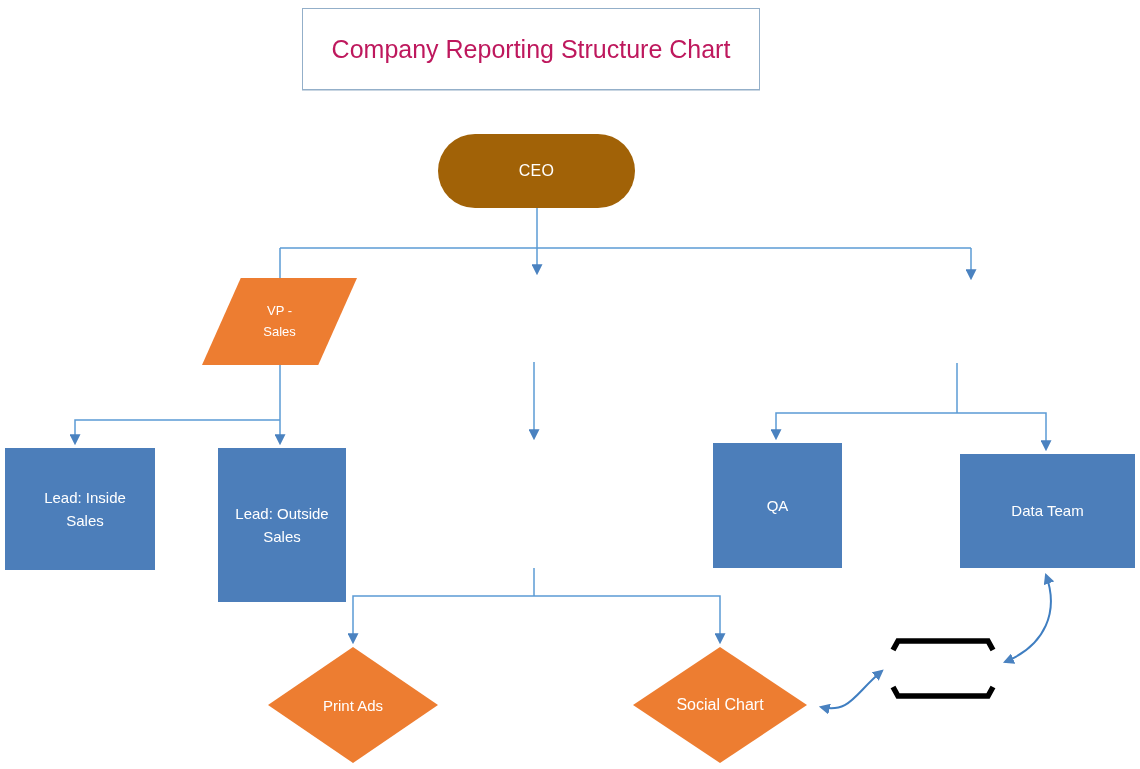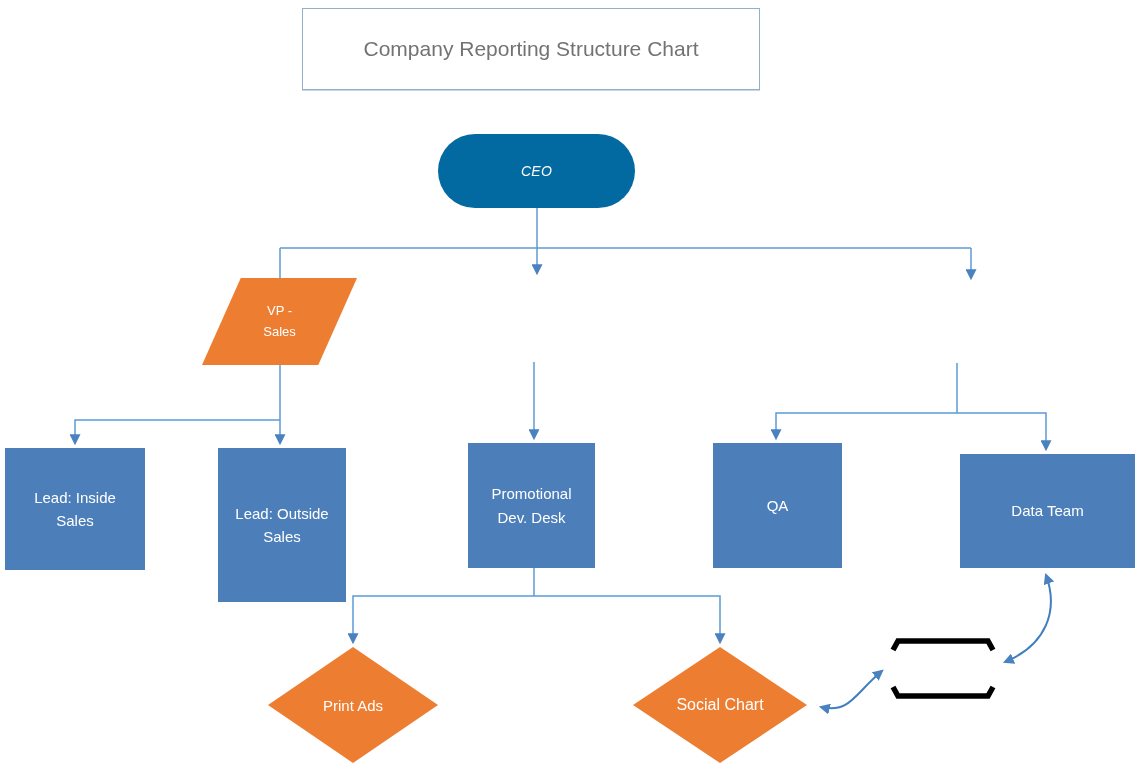--- a/index.html
+++ b/index.html
@@ -11,42 +11,42 @@
     overflow:hidden;
   }
   .connector-layer{position:absolute;left:0;top:0;width:1140px;height:769px;}
   .node{
     position:absolute;
     display:flex;align-items:center;justify-content:center;
     text-align:center;color:#ffffff;
   }
   .node .lbl{display:block;}
   .rect{background:#4C7EBA;font-size:15px;line-height:1.55;}
-  .stadium{background:#0369a1;border-radius:40px;font-size:14px;letter-spacing:.3px;font-style:italic;}
+  .stadium{background:#a16207;border-radius:40px;font-size:16px;letter-spacing:.3px;}
   .para{background:#ED7D31;clip-path:polygon(25% 0,100% 0,75% 100%,0 100%);font-size:13px;line-height:1.55;}
   .para-tech{background:#ED7D31;clip-path:polygon(22% 0,100% 0,78% 100%,0 100%);font-size:15px;}
   .diamond{background:#ED7D31;clip-path:polygon(50% 0,100% 50%,50% 100%,0 50%);font-size:16px;}
   .title-box{
     position:absolute;left:302px;top:8px;width:456px;height:80px;
     border:1px solid #93AFC9;
     display:flex;align-items:center;justify-content:center;
-    color:#737373;font-size:21px;
+    color:#be185d;font-size:25px;
     box-shadow:0 1px 0 #c9d6e2;
   }
   .bridge-label{
     position:absolute;left:883px;top:651px;width:120px;
     text-align:center;color:#111111;font-weight:bold;
     font-size:11.5px;line-height:1.3;
   }
   
   #ceo{left:438px;top:134px;width:197px;height:74px;}
   #vp-sales{left:202px;top:278px;width:155px;height:87px;}
   #vp-marketing{left:477px;top:278px;width:150px;height:84px;}
   #vp-technology{left:878px;top:283px;width:172px;height:80px;}
-  #lead-inside{left:5px;top:448px;width:140px;height:122px;}
+  #lead-inside{left:5px;top:448px;width:140px;height:122px;padding-left:10px;}
   #lead-outside{left:218px;top:448px;width:128px;height:154px;}
   #promo{left:468px;top:443px;width:127px;height:125px;}
   #qa{left:713px;top:443px;width:129px;height:125px;}
   #data-team{left:960px;top:454px;width:175px;height:114px;}
   #print-ads{left:268px;top:647px;width:170px;height:116px;font-size:15px;}
   #social-media{left:633px;top:647px;width:174px;height:116px;}
 </style>
 </head>
 <body>
 
@@ -106,26 +106,20 @@
       <span class="lbl">Lead: Inside</span>
       <span class="lbl">Sales</span>
     </span>
   </div>
   <div class="node rect" id="lead-outside">
     <span>
       <span class="lbl">Lead: Outside</span>
       <span class="lbl">Sales</span>
     </span>
   </div>
-  <div class="node rect" id="promo">
-    <span>
-      <span class="lbl">Promotional</span>
-      <span class="lbl">Dev. Desk</span>
-    </span>
-  </div>
   <div class="node rect" id="data-team">
     <span class="lbl">Data Team</span>
   </div>
   <div class="node rect" id="qa">
     <span class="lbl">QA</span>
   </div>
 
   <div class="node diamond" id="print-ads">
     <span class="lbl">Print Ads</span>
   </div>

